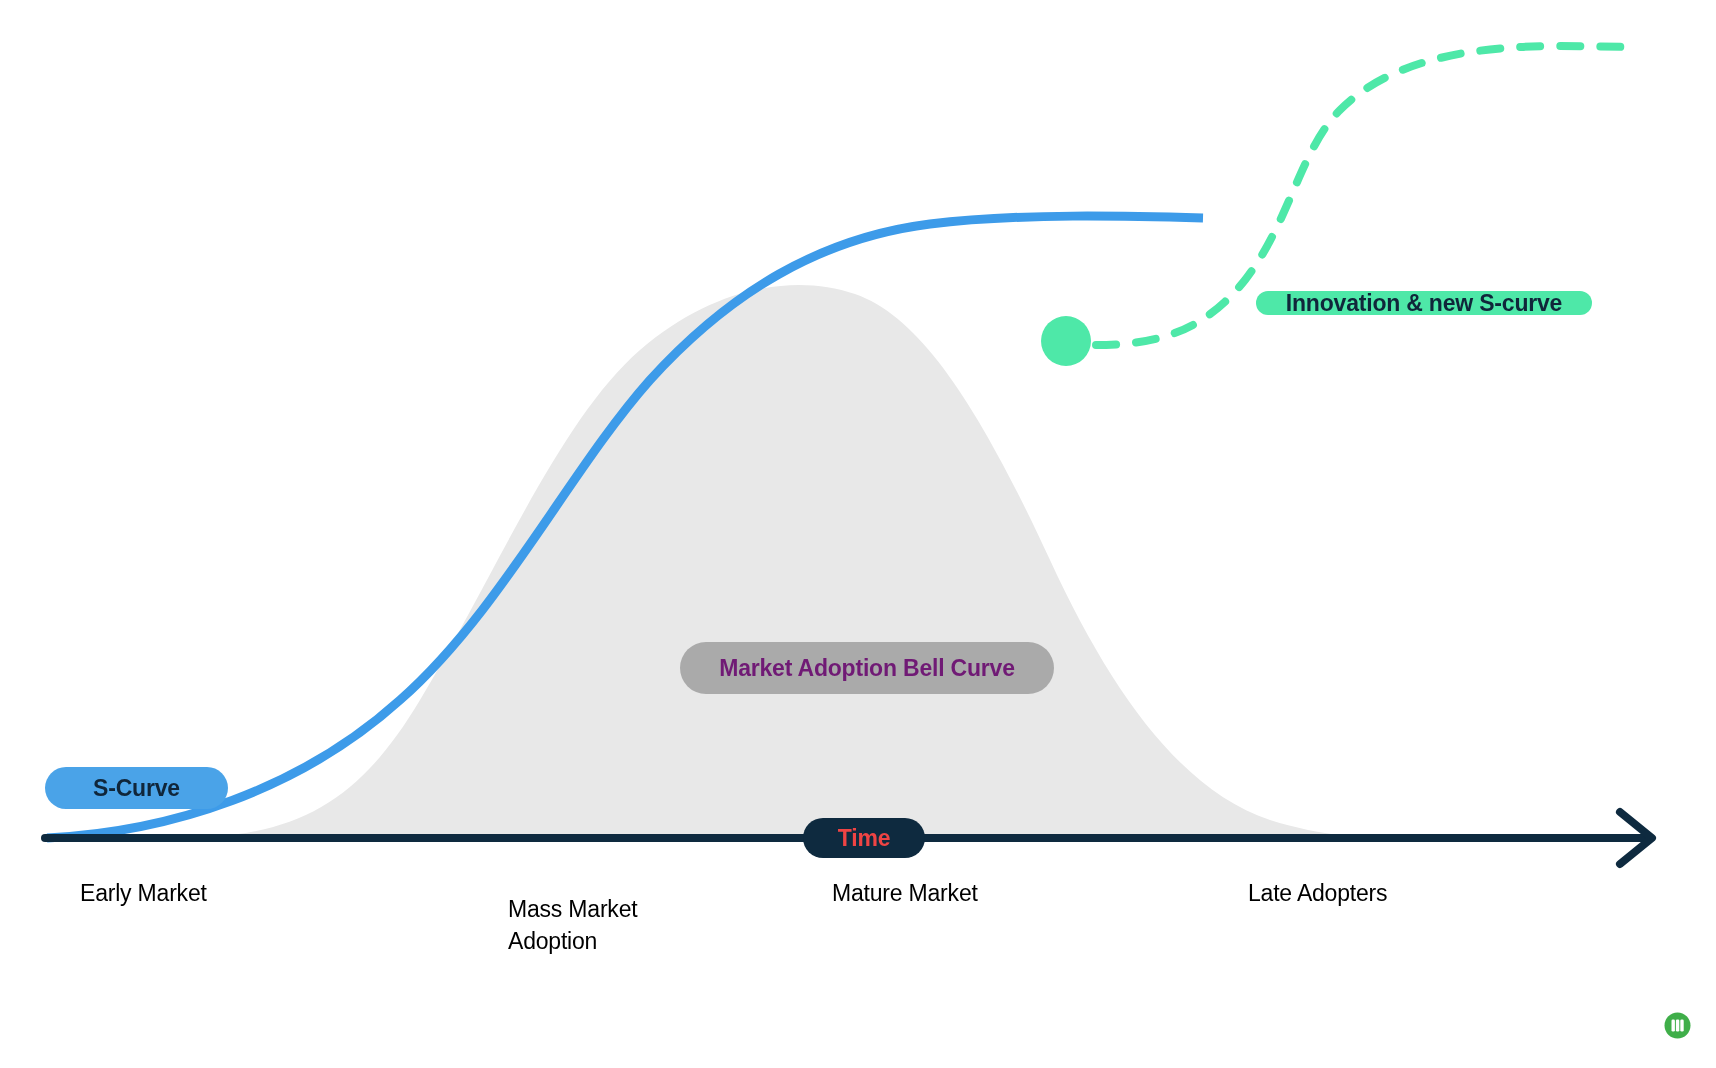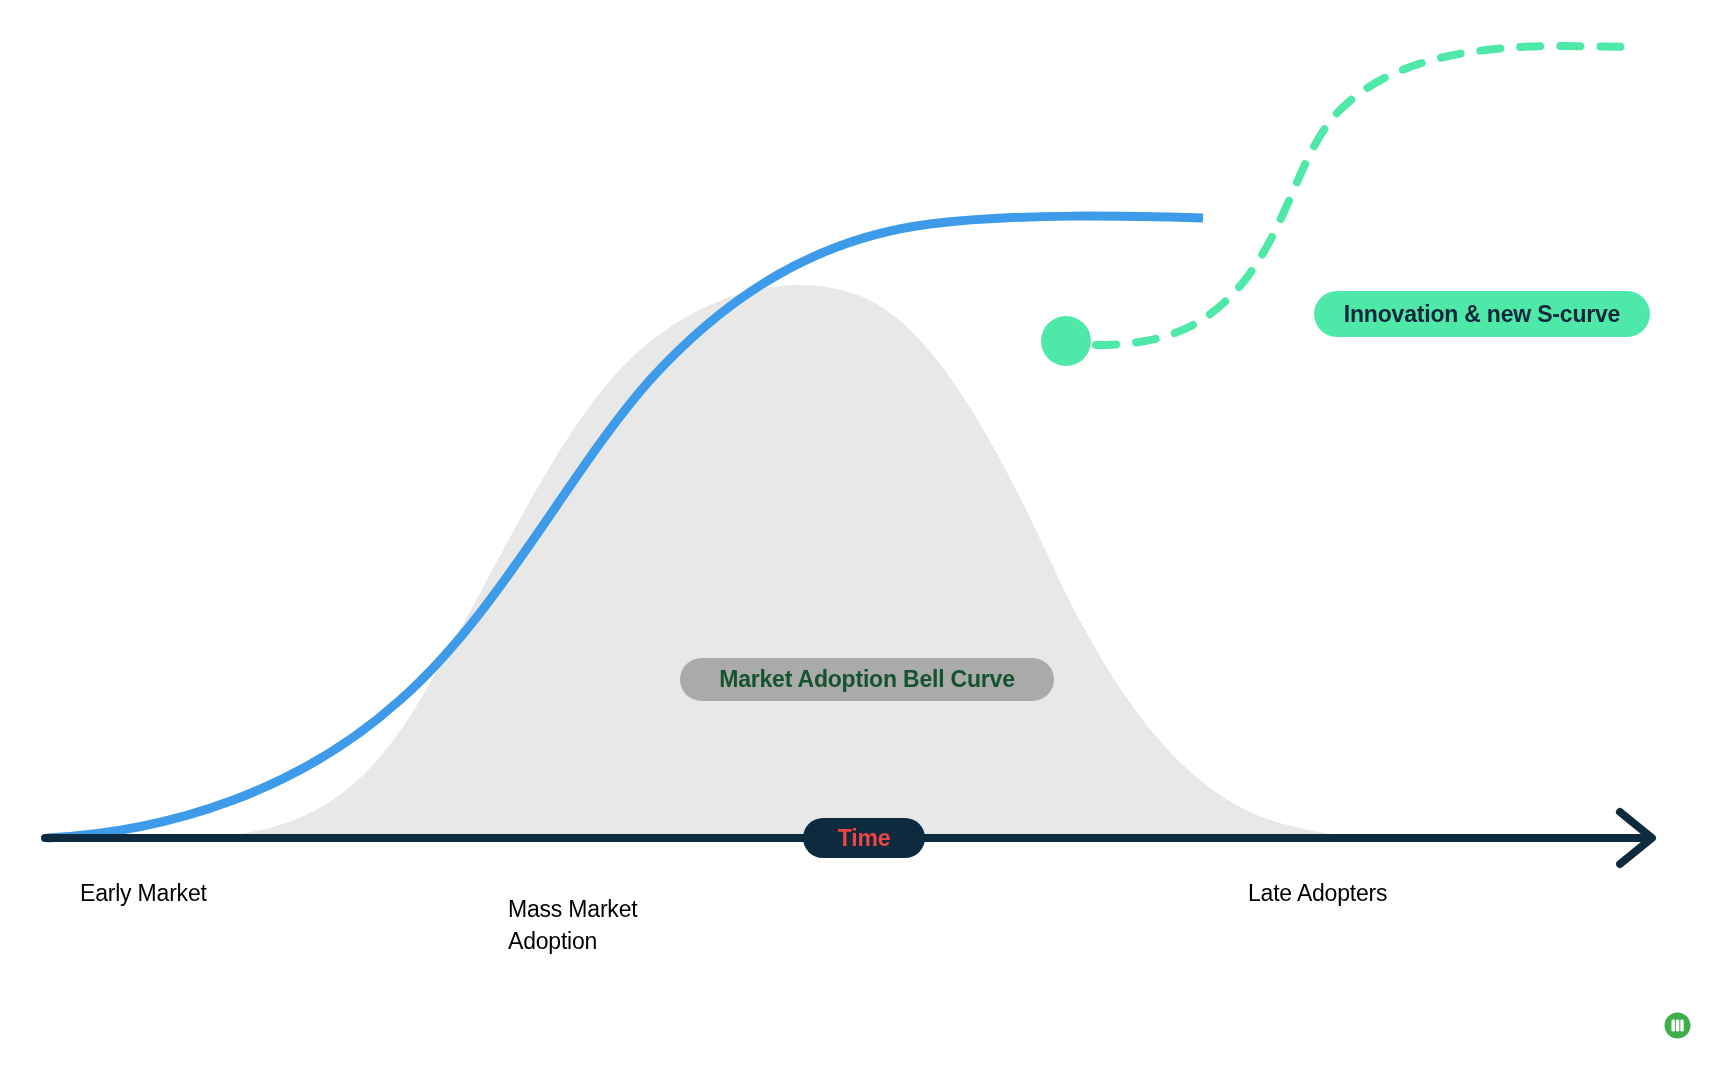--- a/index.html
+++ b/index.html
@@ -21,29 +21,29 @@
     font-weight:bold;
     white-space:nowrap;
     letter-spacing:-0.2px;
     box-sizing:border-box;
   }
   .pill-scurve{
     left:45px;top:767px;width:183px;height:42px;
     background:#4AA3E8;color:#10263A;font-size:23px;
   }
   .pill-bell{
-    left:680px;top:658px;width:374px;height:43px;
-    background:#AAAAAA;color:#14532d;font-size:23px;
+    left:680px;top:642px;width:374px;height:52px;
+    background:#AAAAAA;color:#701a75;font-size:23px;
   }
   .pill-time{
     left:803px;top:818px;width:122px;height:40px;
     background:#0E2A3F;color:#ef4444;font-size:23px;
   }
   .pill-innovation{
-    left:1314px;top:291px;width:336px;height:46px;
+    left:1256px;top:291px;width:336px;height:24px;
     background:#4EE8A8;color:#10263A;font-size:23px;
   }
 
   
   .axis-label{
     position:absolute;
     color:#000000;
     font-size:23px;
     font-weight:normal;
     text-align:left;
@@ -89,32 +89,34 @@
          C 1390,60 1470,46 1560,46
          C 1590,46 1615,47 1637,47"></path>
 
     <circle cx="1066" cy="341" r="25" fill="#4EE8A8"></circle>
 
     <line x1="45" y1="838" x2="1645" y2="838" stroke="#0E2A3F" stroke-width="8" stroke-linecap="round"></line>
 
     <polyline points="1620,812 1652,838 1620,864" fill="none" stroke="#0E2A3F" stroke-width="8" stroke-linecap="round" stroke-linejoin="round"></polyline>
   </svg>
 
+  <div class="pill pill-scurve">S-Curve</div>
 
   <div class="pill pill-bell">Market Adoption Bell Curve</div>
 
   <div class="pill pill-time">Time</div>
 
   <div class="pill pill-innovation">Innovation &amp; new S-curve</div>
 
   <div class="axis-label lbl-early">Early Market</div>
 
   <div class="axis-label lbl-mass">Mass Market
 Adoption</div>
 
+  <div class="axis-label lbl-mature">Mature Market</div>
 
   <div class="axis-label lbl-late">Late Adopters</div>
 
   <svg class="logo" viewBox="0 0 27 27">
     <circle cx="13.5" cy="13.5" r="13" fill="#3FAE49"></circle>
     <rect x="7.5" y="7.5" width="3.4" height="12" rx="1.3" fill="#ffffff"></rect>
     <rect x="11.9" y="7.5" width="3.4" height="12" rx="1.3" fill="#ffffff"></rect>
     <rect x="16.3" y="7.5" width="3.4" height="12" rx="1.3" fill="#ffffff"></rect>
   </svg>
 

